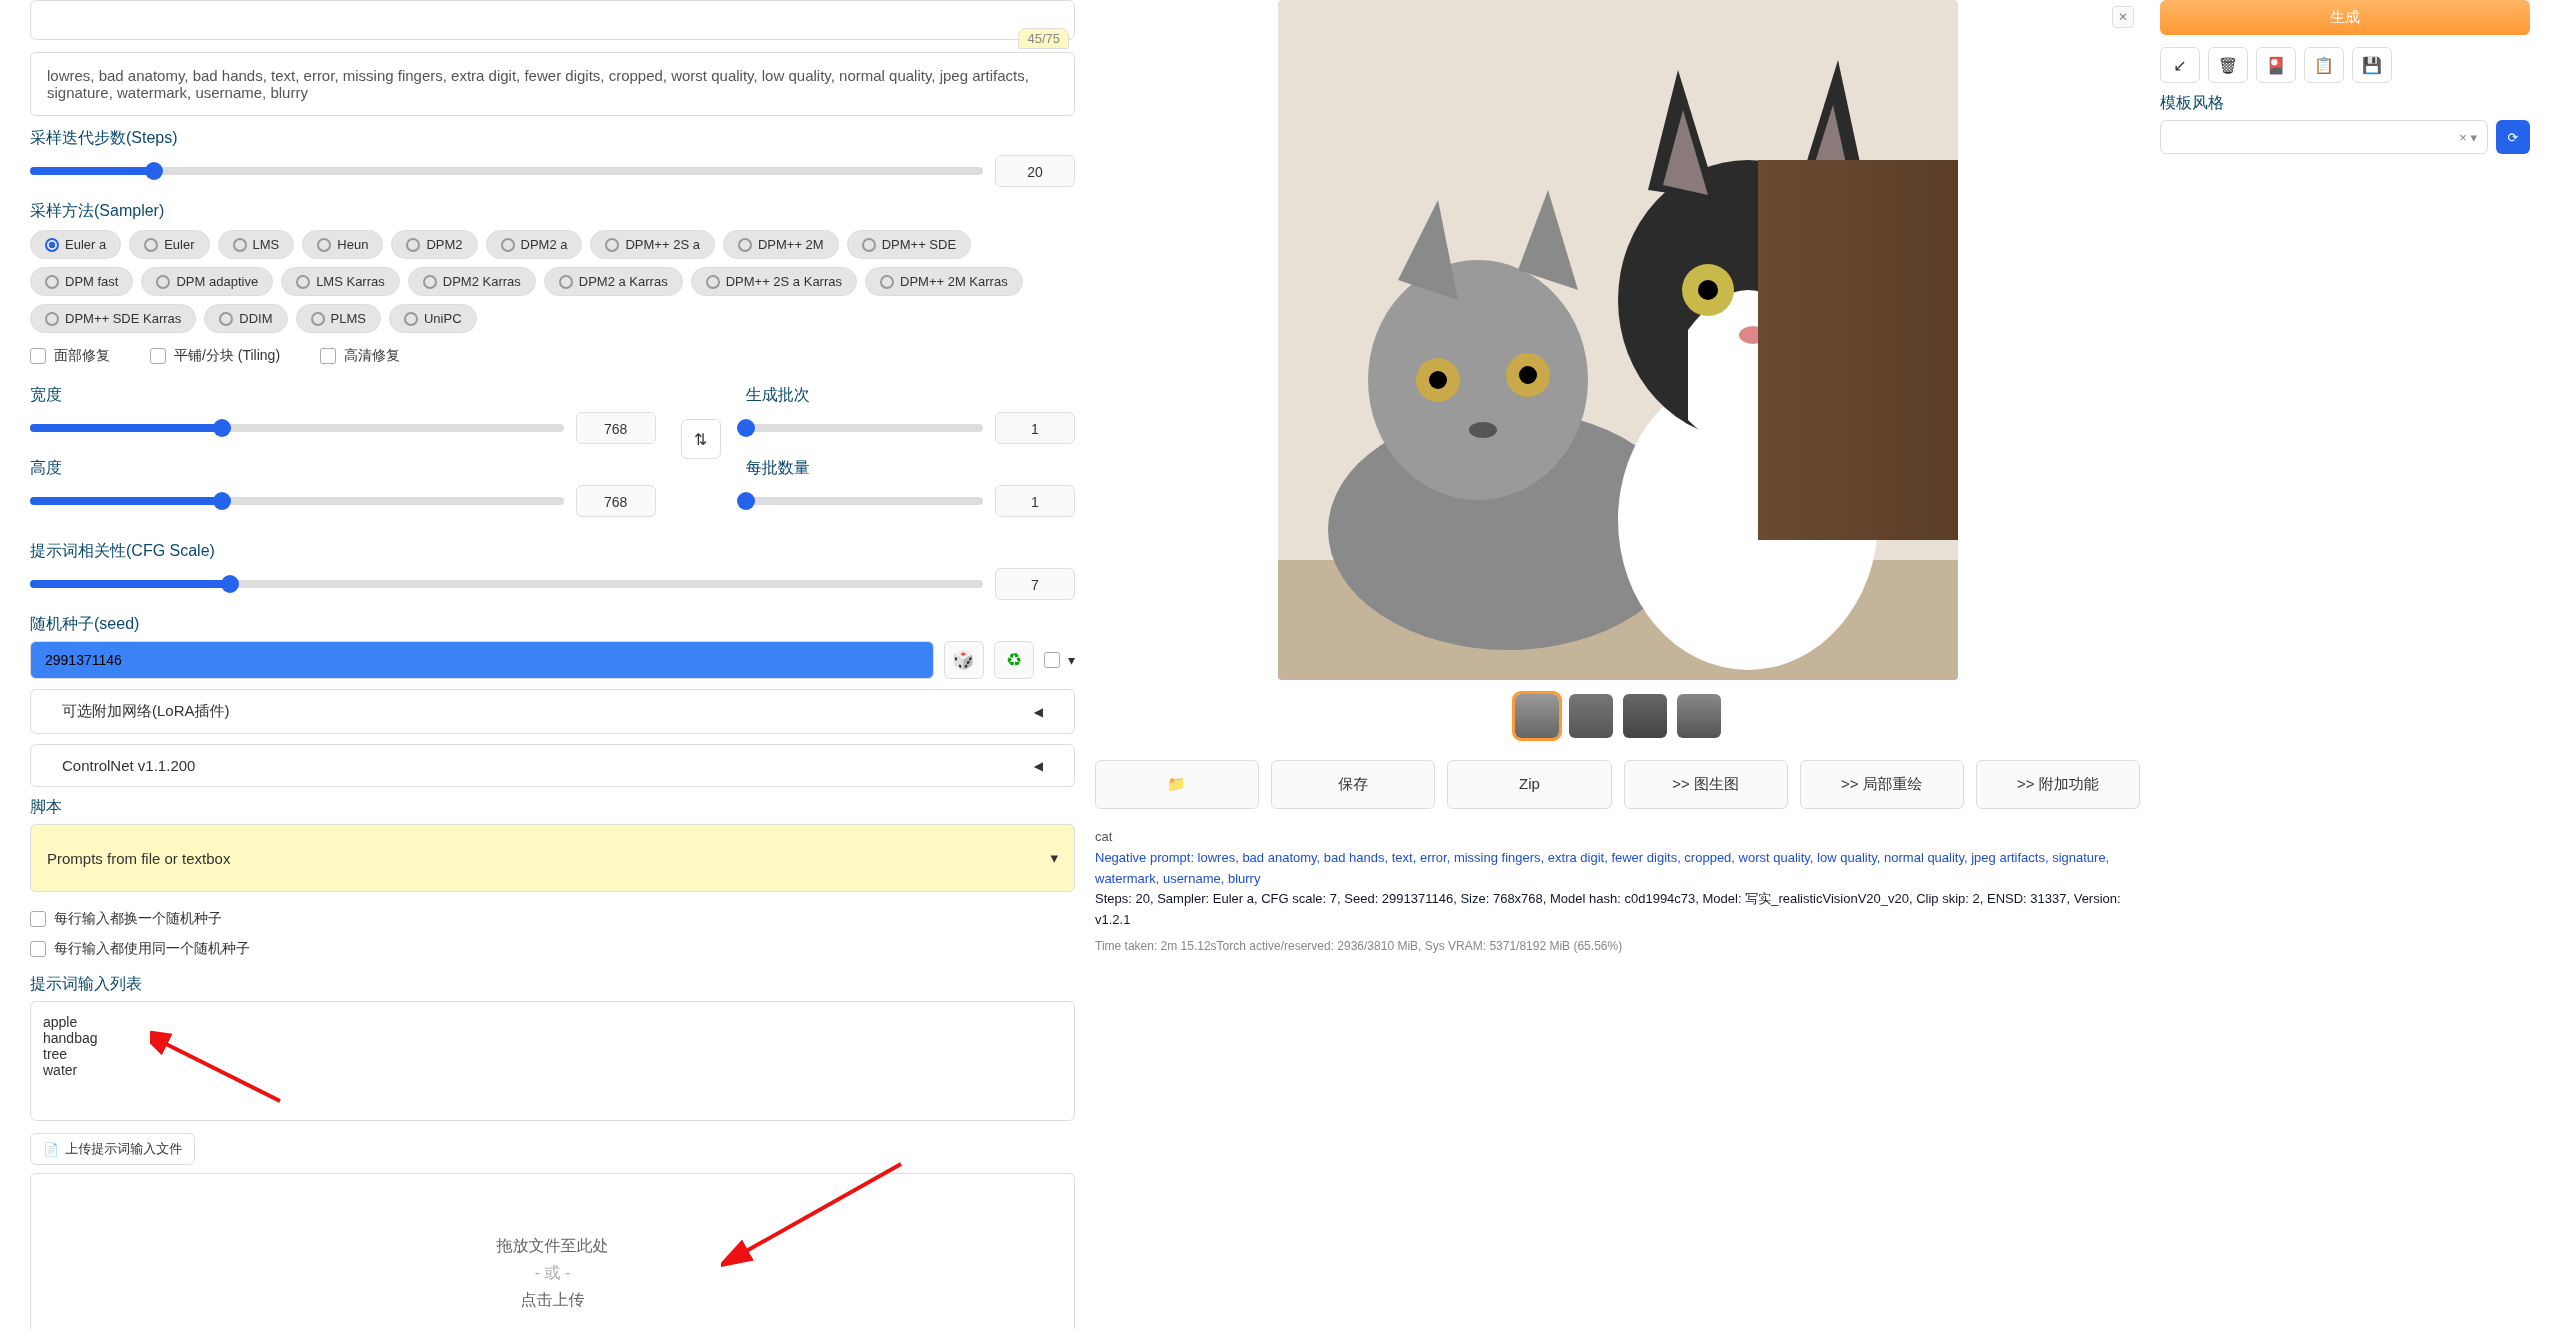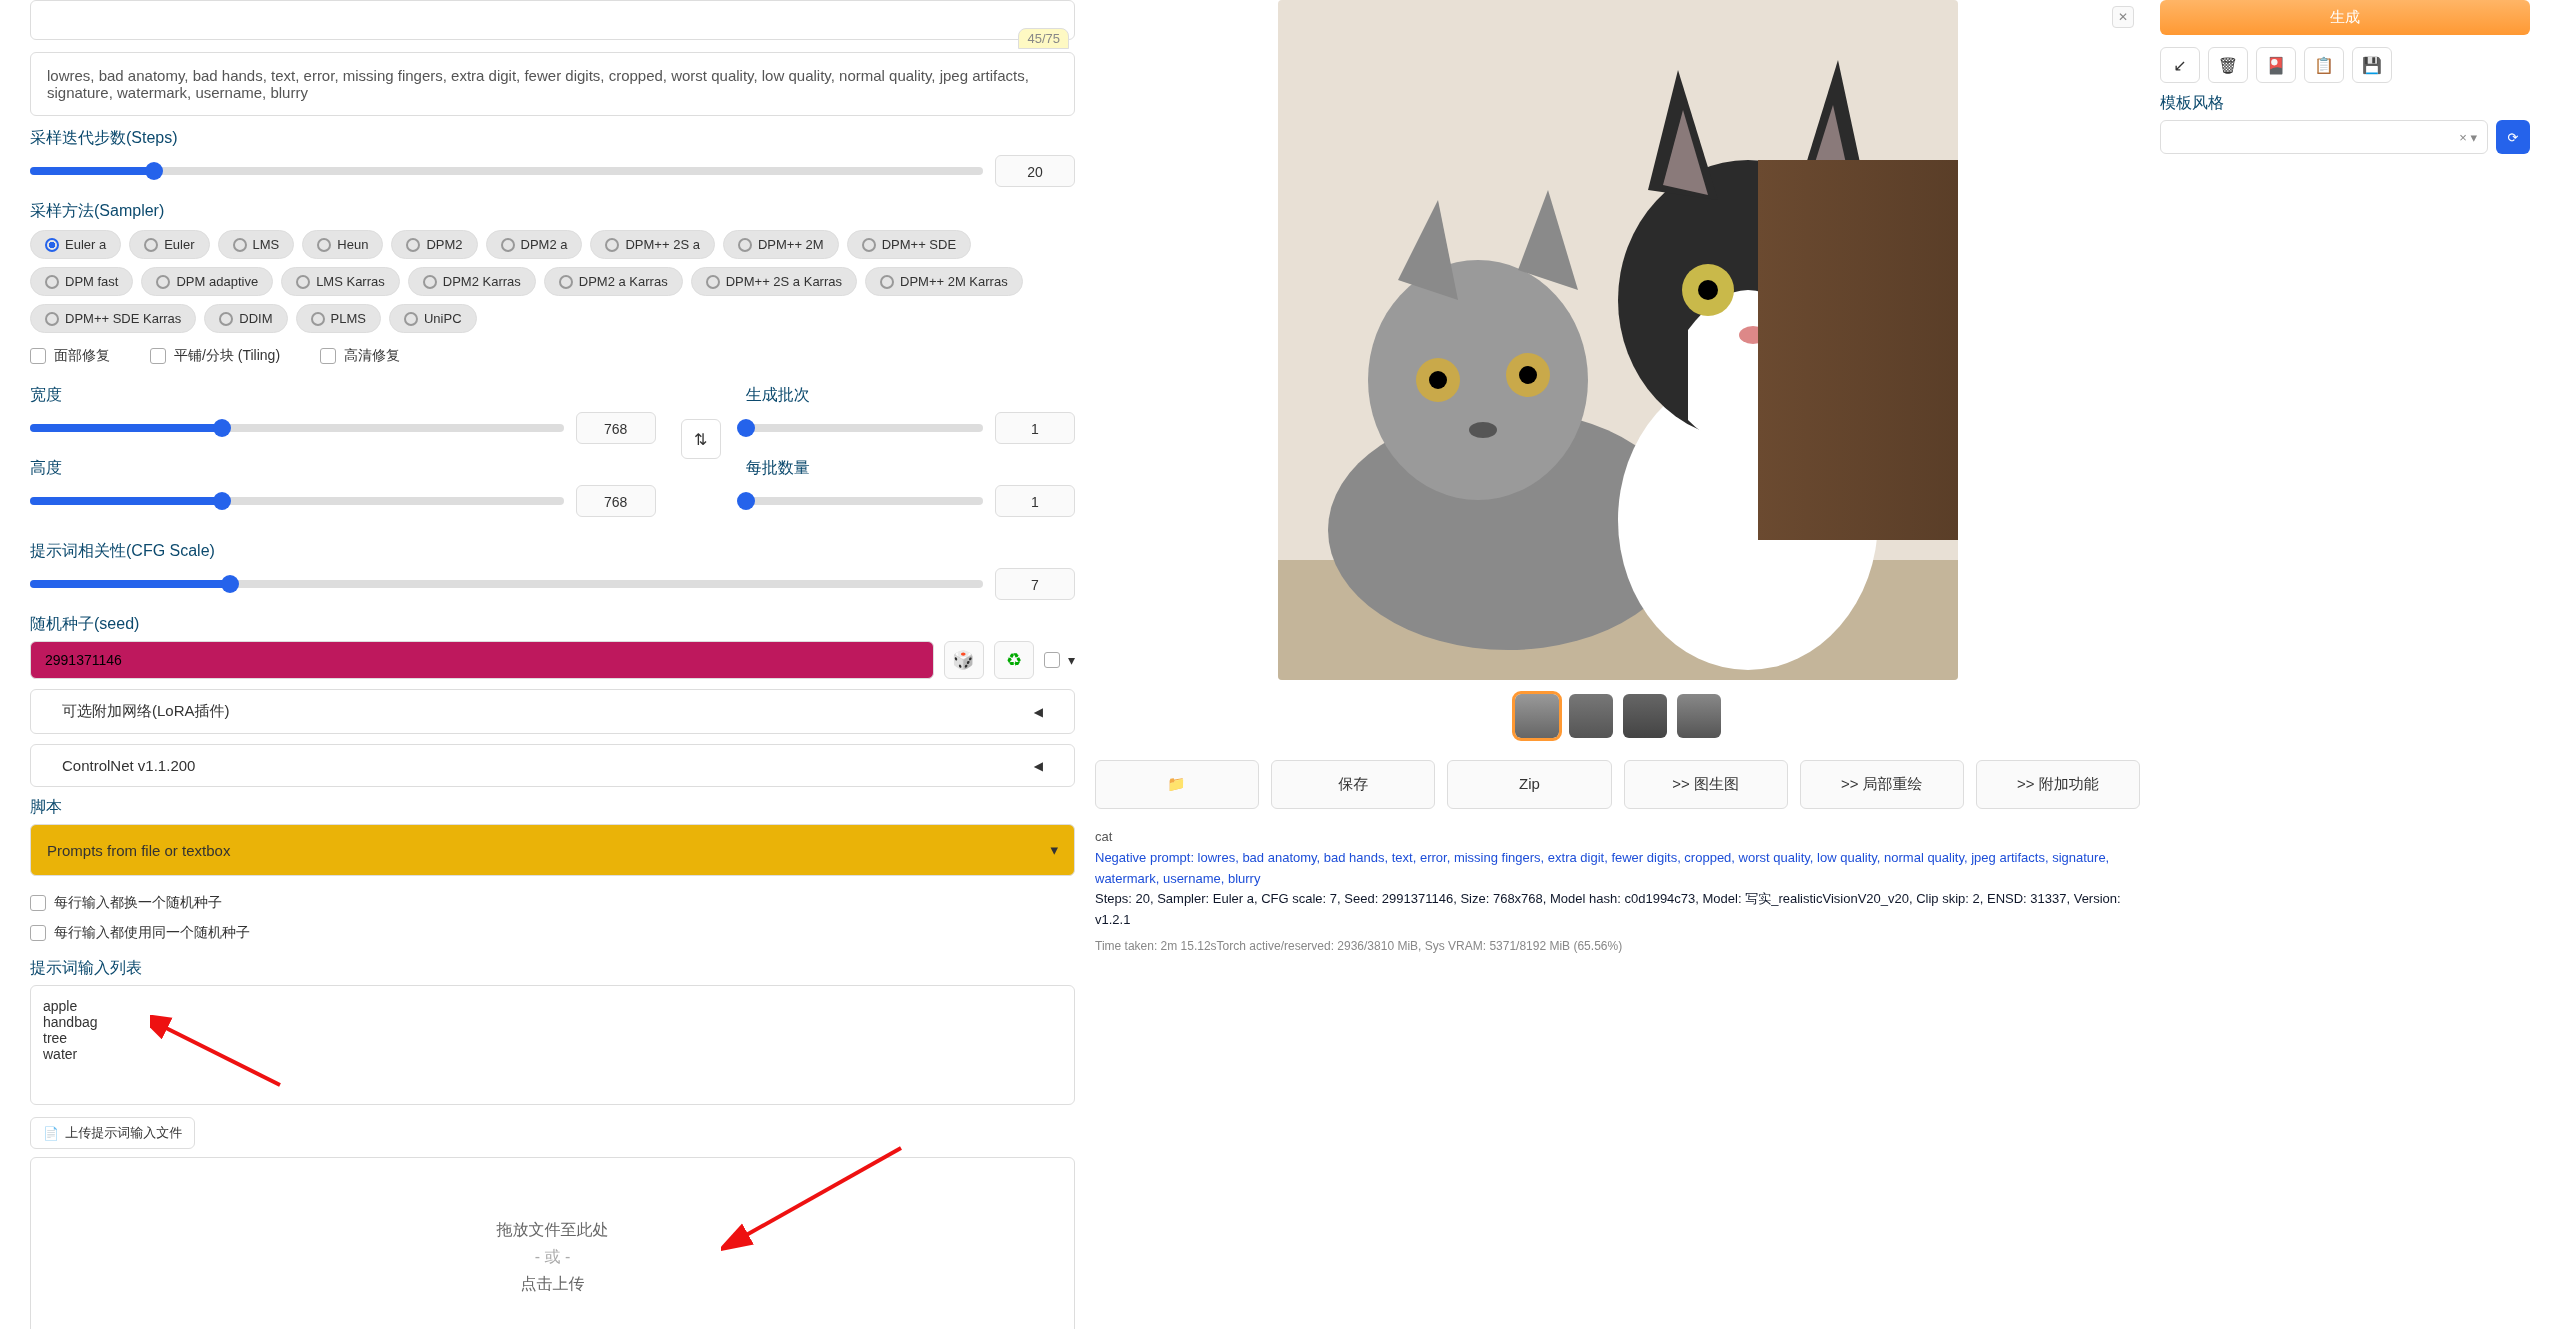--- a/index.html
+++ b/index.html
@@ -29,28 +29,28 @@
   .check-item { display: inline-flex; align-items: center; gap: 8px; font-size: 14px; text-align: right; }
   .check-box { width: 16px; height: 16px; border: 1px solid #aaa; border-radius: 3px; display: inline-block; }
 
   .dims { display: flex; gap: 20px; align-items: flex-start; }
   .dims-left { flex: 1.9; }
   .dims-mid { width: 50px; display: flex; align-items: center; justify-content: center; padding-top: 44px; }
   .dims-right { flex: 1; }
   .swap-btn { width: 40px; height: 40px; border: 1px solid #ddd; border-radius: 6px; background: #fff; display: flex; align-items: center; justify-content: center; font-size: 16px; cursor: pointer; }
 
   .seed-row { display: flex; gap: 10px; align-items: center; }
-  .seed-input { flex: 1; height: 38px; border: 1px solid #ddd; border-radius: 6px; padding: 0 14px; font-size: 14px; background: #be185d; }
+  .seed-input { flex: 1; height: 38px; border: 1px solid #ddd; border-radius: 6px; padding: 0 14px; font-size: 14px; background: #3b82f6; }
   .icon-btn { width: 40px; height: 38px; border: 1px solid #ddd; border-radius: 6px; background: #fff; display: inline-flex; align-items: center; justify-content: center; cursor: pointer; font-size: 18px; }
   .icon-btn.ghost { background: #fafafa; }
 
   .accordion { border: 1px solid #ddd; border-radius: 6px; padding: 12px 31px; margin: 10px 0; display: flex; justify-content: space-between; align-items: center; background: #fff; font-size: 15px; cursor: pointer; }
   .accordion .tri { font-size: 12px; }
 
-  .select-box { border: 1px solid #ddd; border-radius: 6px; padding: 16px 16px; margin: 6px 0 12px 0; display: flex; justify-content: space-between; align-items: center; background: #eab308; font-size: 15px; }
+  .select-box { border: 1px solid #ddd; border-radius: 6px; padding: 24px 16px; margin: 6px 0 12px 0; display: flex; justify-content: space-between; align-items: center; background: #fef9c3; font-size: 15px; }
 
   .textarea { border: 1px solid #ddd; border-radius: 6px; padding: 12px; font-size: 14px; background: #fff; min-height: 120px; white-space: pre-line; color: #333; }
 
   .upload-btn { display: inline-flex; align-items: center; gap: 6px; border: 1px solid #ddd; border-radius: 6px; padding: 6px 12px; font-size: 13px; margin: 12px 0 8px 0; cursor: pointer; background: #fff; }
   .drop-zone { border: 1px solid #ddd; border-radius: 6px; min-height: 200px; display: flex; flex-direction: column; align-items: center; justify-content: center; color: #666; font-size: 16px; gap: 6px; position: relative; }
 
   .arrow { position: absolute; pointer-events: none; }
 
   .gen-btn { background: linear-gradient(#ffb566, #ff9933); border-radius: 6px; padding: 8px 0; text-align: center; color: #fff; font-size: 15px; margin-bottom: 12px; cursor: pointer; }
   .toolbar { display: flex; gap: 8px; margin-bottom: 10px; }

